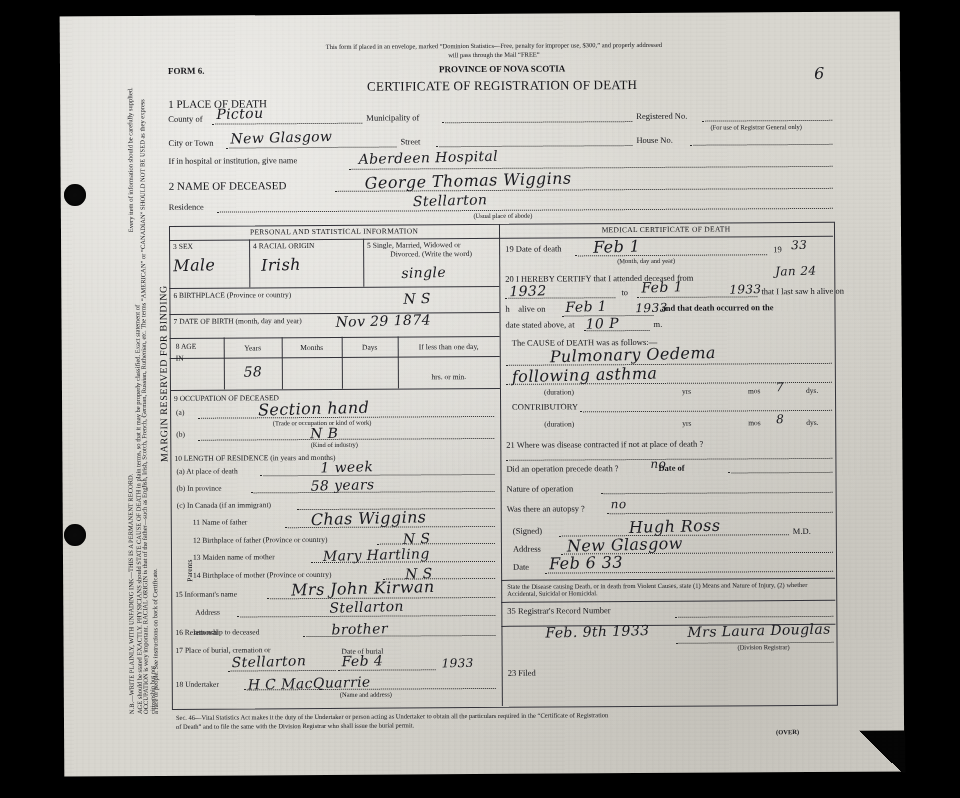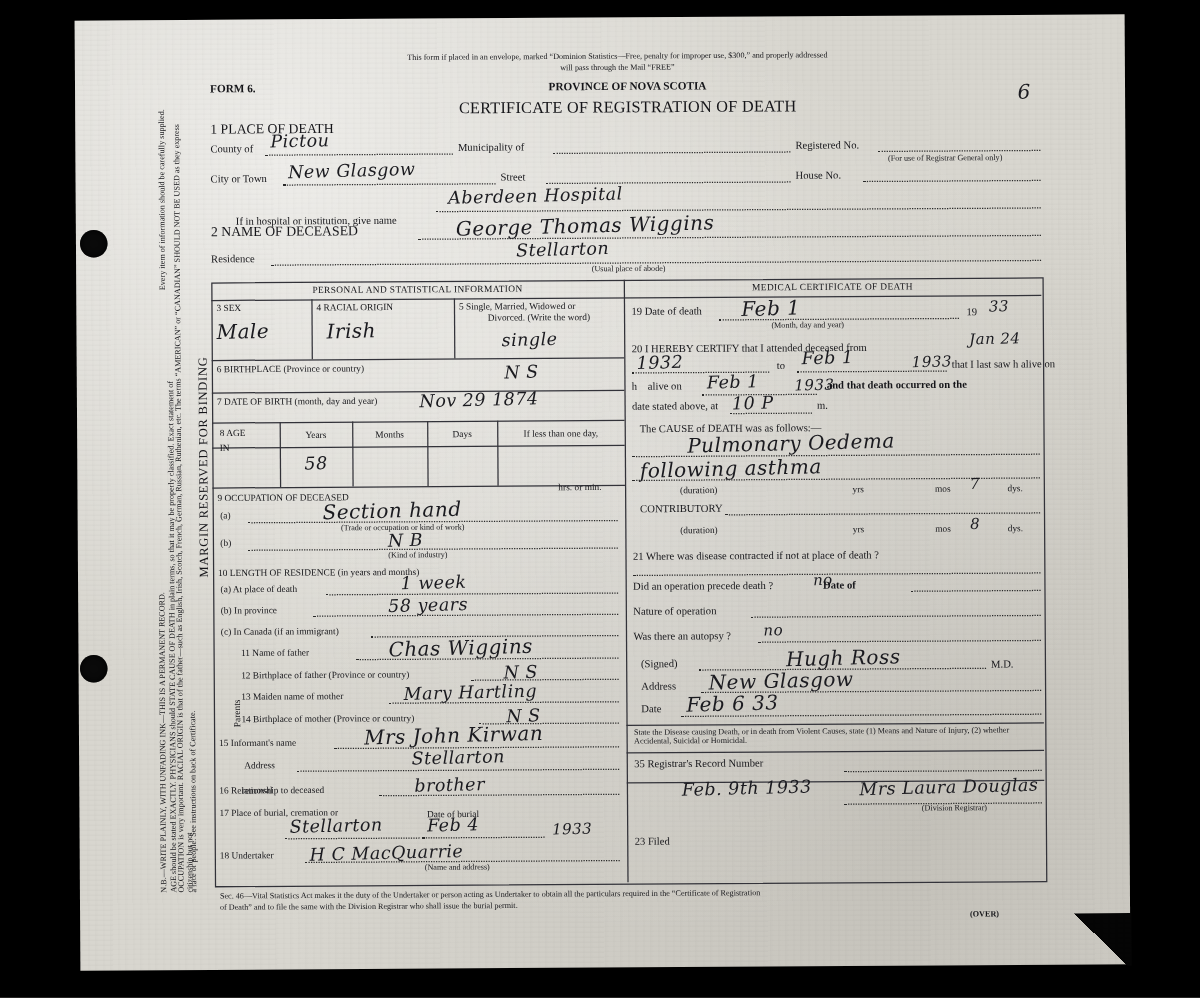--- a/index.html
+++ b/index.html
@@ -149,21 +149,21 @@
       <div class="ln hand" style="left:118px; top:88px;">New Glasgow</div>
 
       <div class="ln lbl" style="left:288px; top:96px;">Street</div>
       <div class="rule" style="left:324px; top:106px; width:196px;"></div>
       <div class="ln hand" style="left:330px; top:88px;"></div>
 
       <div class="ln lbl" style="left:524px; top:96px;">House No.</div>
       <div class="rule" style="left:578px; top:106px; width:142px;"></div>
       <div class="ln hand" style="left:584px; top:88px;"></div>
 
-      <div class="ln lbl" style="left:56px; top:130px;margin-left:20px;">If in hospital or institution, give name</div>
+      <div class="ln lbl" style="left:56px; top:114px;">If in hospital or institution, give name</div>
       <div class="rule" style="left:236px; top:128px; width:484px;"></div>
       <div class="ln hand" style="left:246px; top:109px;">Aberdeen Hospital</div>
 
       <div class="ln" style="left:56px; top:138px; font-size:11px;">2 NAME OF DECEASED</div>
       <div class="rule" style="left:222px; top:150px; width:498px;"></div>
       <div class="ln hand lg" style="left:252px; top:131px;">George Thomas Wiggins</div>
 
       <div class="ln lbl" style="left:56px; top:160px;">Residence</div>
       <div class="rule" style="left:104px; top:170px; width:616px;"></div>
       <div class="ln hand" style="left:300px; top:152px;">Stellarton</div>
@@ -204,21 +204,21 @@
       <div class="vline" style="left:168px; top:296px; height:52px;"></div>
       <div class="vline" style="left:228px; top:296px; height:52px;"></div>
       <div class="vline" style="left:284px; top:296px; height:52px;"></div>
 
       <div class="ln small" style="left:62px; top:300px;">8 AGE</div>
       <div class="ln small" style="left:62px; top:312px;">IN</div>
       <div class="ln small ctr" style="left:110px; top:302px; width:58px;">Years</div>
       <div class="ln small ctr" style="left:168px; top:302px; width:60px;">Months</div>
       <div class="ln small ctr" style="left:228px; top:302px; width:56px;">Days</div>
       <div class="ln small ctr" style="left:286px; top:302px; width:98px;">If less than one day,</div>
-      <div class="ln small ctr" style="left:286px; top:345px; width:98px;padding-left:15px;">hrs. or  min.</div>
+      <div class="ln small ctr" style="left:286px; top:332px; width:98px;">hrs. or  min.</div>
 
       <div class="ln hand ctr" style="left:110px; top:322px; width:58px;">58</div>
       <div class="ln hand ctr" style="left:168px; top:322px; width:60px;"></div>
       <div class="ln hand ctr" style="left:228px; top:322px; width:56px;"></div>
 
       <div class="ln small" style="left:60px; top:352px;">9 OCCUPATION OF DECEASED</div>
       <div class="ln small" style="left:62px; top:366px;">(a)</div>
       <div class="rule" style="left:84px; top:376px; width:296px;"></div>
       <div class="ln hand lg" style="left:144px; top:358px;">Section hand</div>
       <div class="ln tiny ctr" style="left:118px; top:378px; width:180px;">(Trade or occupation or kind of work)</div>

